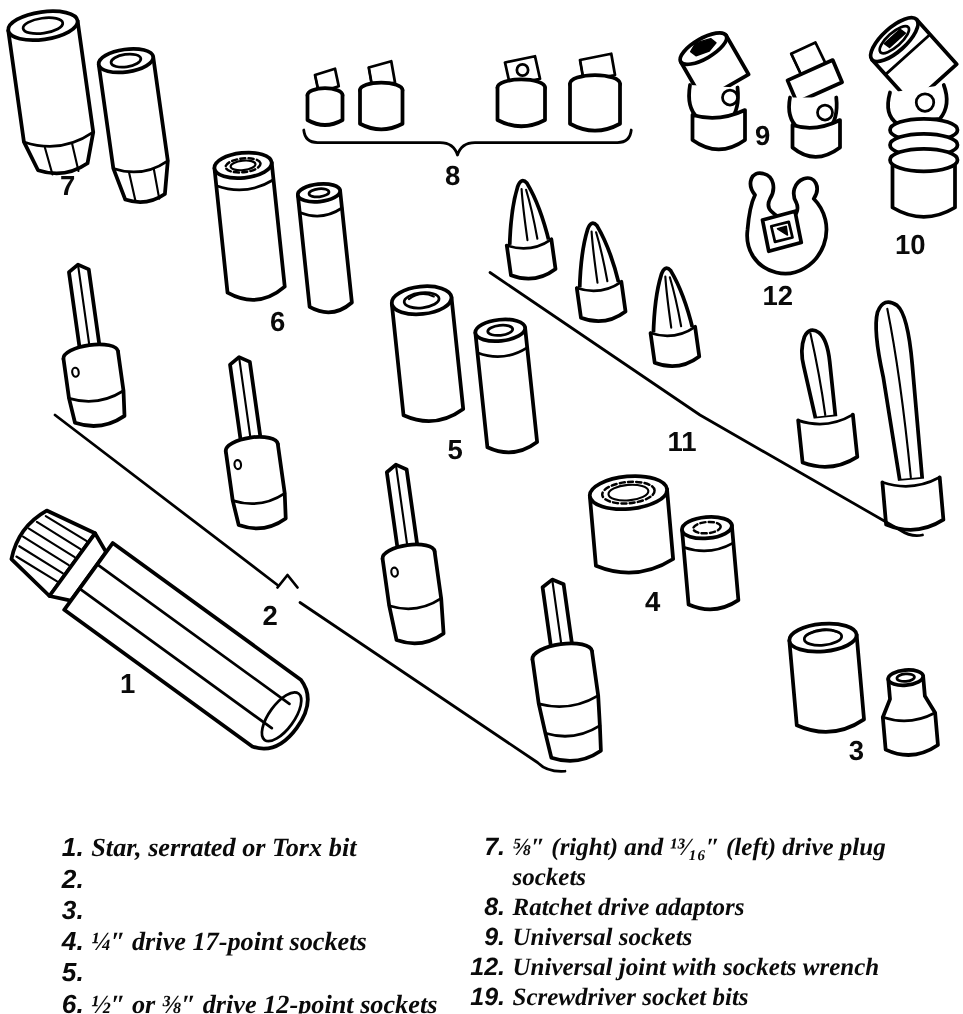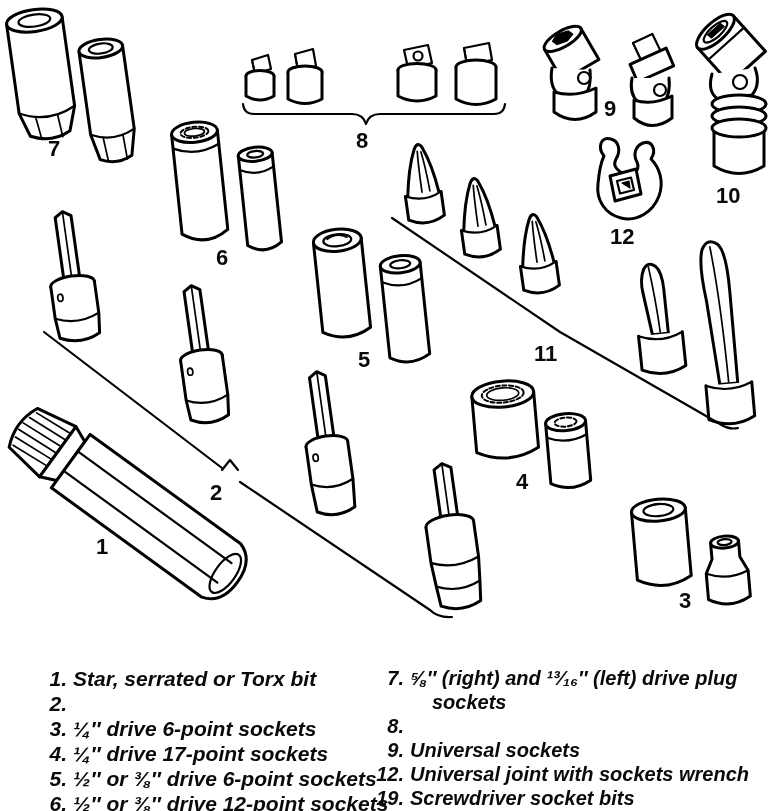--- a/index.html
+++ b/index.html
@@ -18,22 +18,22 @@
   text.callout{font-family:"Liberation Sans","DejaVu Sans",sans-serif;font-weight:bold;
         font-size:22px;fill:#0a0a0a;stroke:none;}
   
   .legend-left,.legend-right{position:absolute;color:#0a0a0a;
         font-weight:bold;font-style:italic;}
   .legend-left{left:41px;top:666px;font-size:21px;line-height:25px;}
   .legend-right{left:374px;top:666px;width:396px;font-size:20px;line-height:24px;}
   .lrow{display:flex;align-items:flex-start;}
   .lnum{flex:0 0 26px;text-align:right;margin-right:6px;white-space:nowrap;}
   .legend-right .lnum{flex:0 0 30px;}
-  .ltxt{white-space:nowrap;}
-  .cont{display:block;margin-left:22px;}
+  .ltxt{white-space:nowrap;font-family:Liberation Serif, serif;}
+  .cont{display:block;}
   .cont:empty{display:none;}
 </style>
 </head>
 <body>
 
 <div class="page">
 
 <svg width="770" height="662" viewBox="0 0 770 662">
 
   <g transform="rotate(-8 42 75)">
@@ -270,43 +270,42 @@
 <div class="legend-left">
   <div class="lrow">
     <span class="lnum">1.</span>
     <span class="ltxt">Star, serrated or Torx bit</span>
   </div>
   <div class="lrow">
     <span class="lnum">2.</span>
   </div>
   <div class="lrow">
     <span class="lnum">3.</span>
-    <span class="ltxt">¼″ drive 6-point sockets</span>
   </div>
   <div class="lrow">
     <span class="lnum">4.</span>
     <span class="ltxt">¼″ drive 17-point sockets</span>
   </div>
   <div class="lrow">
     <span class="lnum">5.</span>
-    <span class="ltxt">½″ or ⅜″ drive 6-point sockets</span>
   </div>
   <div class="lrow">
     <span class="lnum">6.</span>
     <span class="ltxt">½″ or ⅜″ drive 12-point sockets</span>
   </div>
 </div>
 
 <div class="legend-right">
   <div class="lrow">
     <span class="lnum">7.</span>
     <span class="ltxt"><span>⅝″ (right) and ¹³⁄₁₆″ (left) drive plug</span><span class="cont">sockets</span></span>
   </div>
   <div class="lrow">
     <span class="lnum">8.</span>
+    <span class="ltxt">Ratchet drive adaptors</span>
   </div>
   <div class="lrow">
     <span class="lnum">9.</span>
     <span class="ltxt">Universal sockets</span>
   </div>
   <div class="lrow">
     <span class="lnum">12.</span>
     <span class="ltxt">Universal joint with sockets wrench</span>
   </div>
   <div class="lrow">

